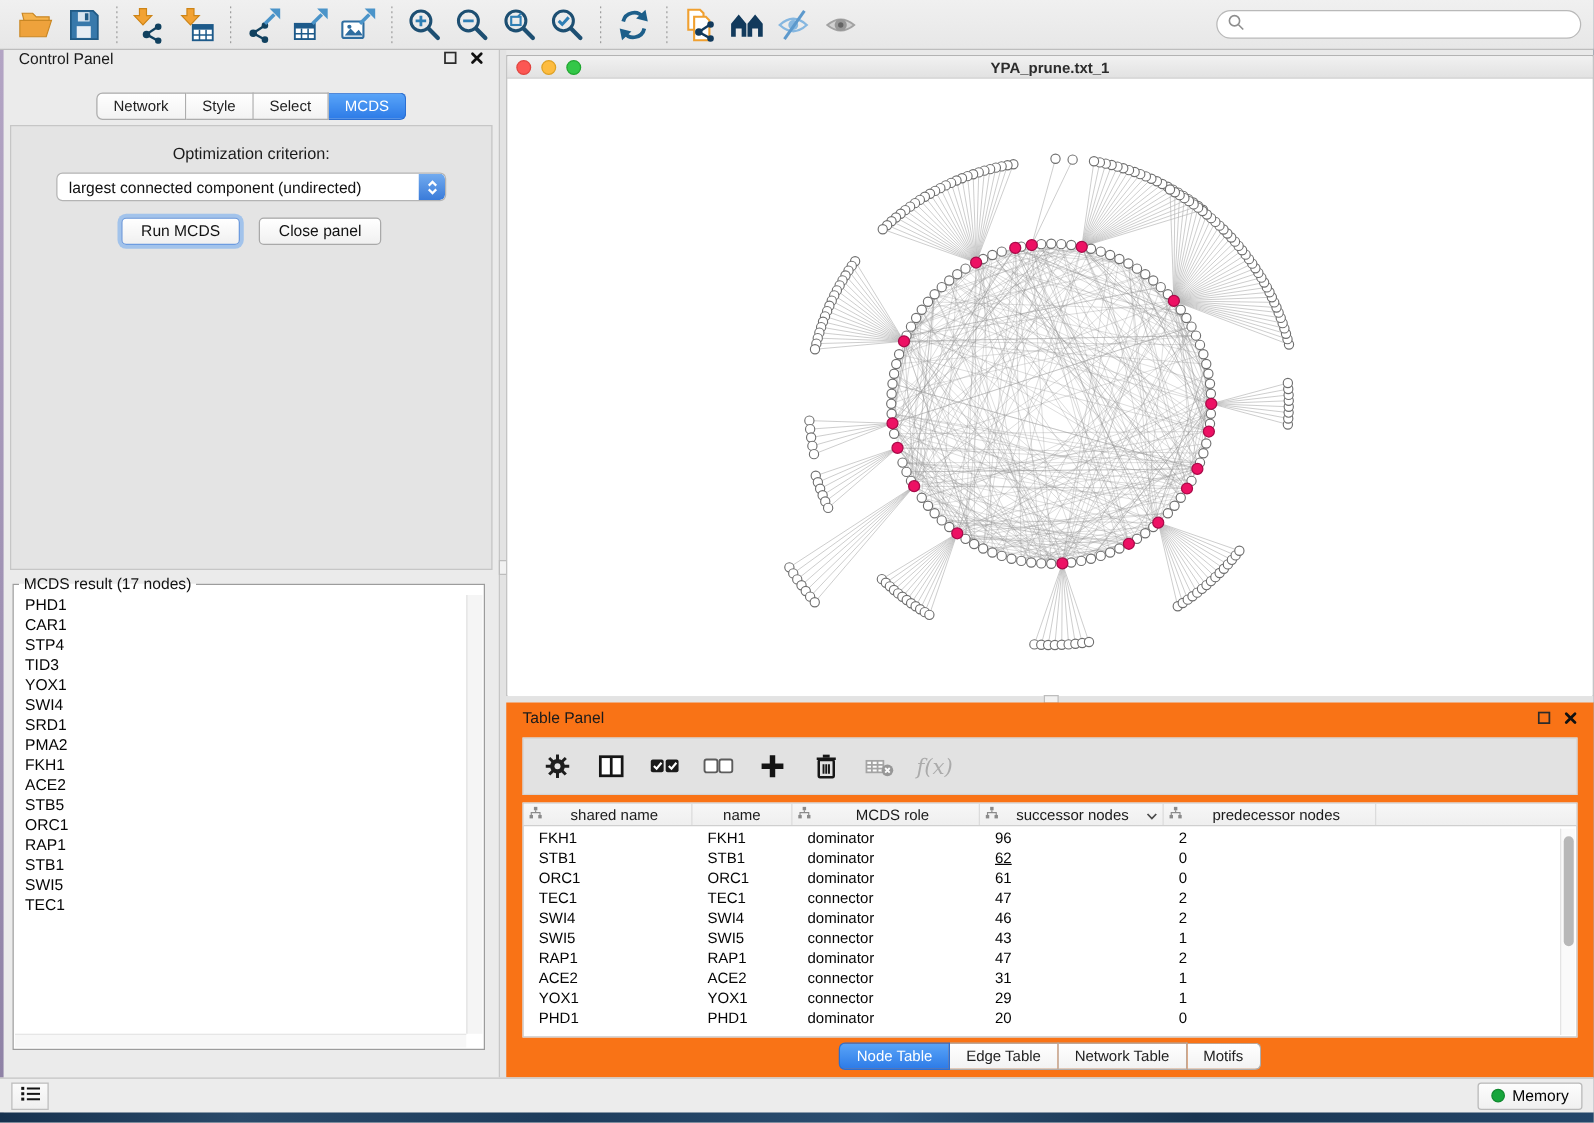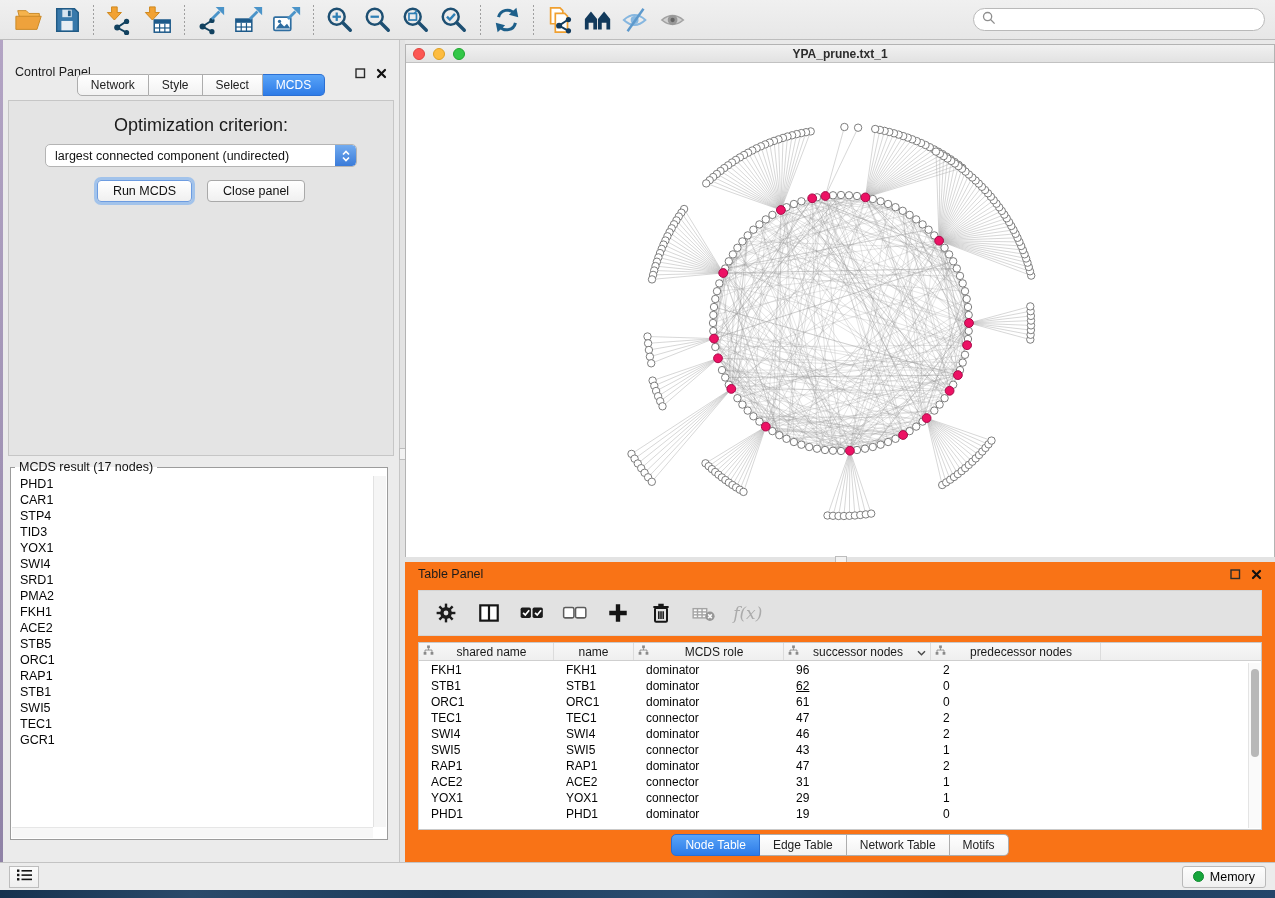--- a/index.html
+++ b/index.html
@@ -14,31 +14,31 @@
 .tb-sep{width:1px;height:30px;margin:0 7px;background-image:linear-gradient(#9f9f9f 40%,transparent 40%);background-size:1px 4px}
 .search-box{margin-left:auto;width:292px;height:23px;background:#fff;border:1px solid #b9b9b9;border-radius:12px;display:flex;align-items:center;padding:0 8px;gap:5px}
 .search-box input{border:none;outline:none;flex:1;font-size:12px;background:transparent}
 
 
 .left-strip{position:absolute;left:0;top:40px;width:3px;height:850px;background:linear-gradient(#b3a4c4,#8e81a5)}
 .desktop-strip{position:absolute;left:0;top:890px;width:1275px;height:8px;background:linear-gradient(90deg,#16314e,#2a4a6a 15%,#1d3c5c 35%,#2c4f72 55%,#193551 75%,#24466a 100%)}
 
 
 .control-panel{position:absolute;left:3px;top:40px;width:397px;height:822px;background:#ebebeb;border-right:1px solid #c6c6c6}
-.cp-header{position:absolute;left:0;top:11px;width:100%;height:28px;display:flex;align-items:flex-end;padding:0 12px}
+.cp-header{position:absolute;left:0;top:0;width:100%;height:28px;display:flex;align-items:flex-start;padding:0 12px}
 .panel-title{font-size:12.5px;color:#1b1b1b}
 .panel-btns{margin-left:auto;display:flex;gap:9px;align-items:center}
 .pbtn{width:12px;height:12px;display:inline-flex;align-items:center;justify-content:center;cursor:pointer}
 .cp-tabs{position:absolute;left:0;top:34px;width:100%;display:flex;justify-content:center}
 .seg-tab{font-size:12px;padding:3px 13px;background:linear-gradient(#ffffff,#f2f2f2);border:1px solid #ad ad;border:1px solid #adadad;border-left:none;color:#222;cursor:pointer}
 .seg-tab:first-child{border-left:1px solid #adadad;border-radius:5px 0 0 5px}
 .seg-tab:last-child{border-radius:0 5px 5px 0}
 .seg-tab.active{background:linear-gradient(#59a4f8,#2d7be7);border-color:#2b6fd2;color:#fff}
 .cp-box{position:absolute;left:5px;top:60px;width:386px;height:356px;background:#e4e4e4;border:1px solid #c6c6c6}
-.opt-label{margin-top:14px;text-align:center;font-size:18px;color:#1b1b1b}
+.opt-label{margin-top:14px;text-align:center;font-size:13px;color:#1b1b1b}
 .sel-row{display:flex;justify-content:center;margin-top:8px}
 .mac-select{width:312px;height:23px;background:#fff;border:1px solid #b4b4b4;border-radius:5px;display:flex;align-items:center;cursor:pointer;overflow:hidden}
 .sel-text{flex:1;padding-left:9px;font-size:12.5px;color:#111;white-space:nowrap}
 .sel-cap{width:21px;height:100%;background:linear-gradient(#72abef,#3a7bd9);display:flex;align-items:center;justify-content:center;border-radius:0 4px 4px 0}
 .btn-row{display:flex;justify-content:center;gap:15px;margin-top:13px}
 .btn{height:22px;padding:0 15px;font-size:12.5px;font-family:"Liberation Sans",sans-serif;background:linear-gradient(#ffffff,#f0f0f0);border:1px solid #a9a9a9;border-radius:4px;color:#111;cursor:pointer}
 .btn.focusring{box-shadow:0 0 0 3px rgba(108,168,240,.55);border-color:#6d9ce0}
 .result-box{position:absolute;left:7px;top:420px;width:378px;height:380px;border:1px solid #9c9c9c;background:#fff}
 .result-box legend{font-size:12.5px;margin-left:4px;padding:0 4px;color:#111;background:transparent}
 .result-list{position:absolute;left:1px;top:2px;right:14px;bottom:12px;overflow:hidden}
@@ -337,21 +337,20 @@
           <div class="result-item">SRD1</div>
           <div class="result-item">PMA2</div>
           <div class="result-item">FKH1</div>
           <div class="result-item">ACE2</div>
           <div class="result-item">STB5</div>
           <div class="result-item">ORC1</div>
           <div class="result-item">RAP1</div>
           <div class="result-item">STB1</div>
           <div class="result-item">SWI5</div>
           <div class="result-item">TEC1</div>
-          <div class="result-item">GCR1</div>
         </div>
       <div class="vtrack"></div>
       <div class="htrack"></div>
     </fieldset>
   </aside>
 
   <div class="v-divider">
       <div class="grip"></div>
     </div>
 
@@ -1393,21 +1392,21 @@
             <div class="td" style="width: 135px;">YOX1</div>
             <div class="td" style="width: 80px;">YOX1</div>
             <div class="td" style="width: 150px;">connector</div>
             <div class="td num" style="width: 147px;">29</div>
             <div class="td num" style="width: 170px;">1</div>
           </div>
           <div class="tr">
             <div class="td" style="width: 135px;">PHD1</div>
             <div class="td" style="width: 80px;">PHD1</div>
             <div class="td" style="width: 150px;">dominator</div>
-            <div class="td num" style="width: 147px;">19</div>
+            <div class="td num" style="width: 147px;">20</div>
             <div class="td num" style="width: 170px;">0</div>
           </div>
         </div>
       <div class="tbl-scroll">
         <div class="tbl-thumb"></div>
       </div>
     </div>
     <div class="tp-tabs">
       <span class="seg-tab active">Node Table</span>
       <span class="seg-tab">Edge Table</span>

